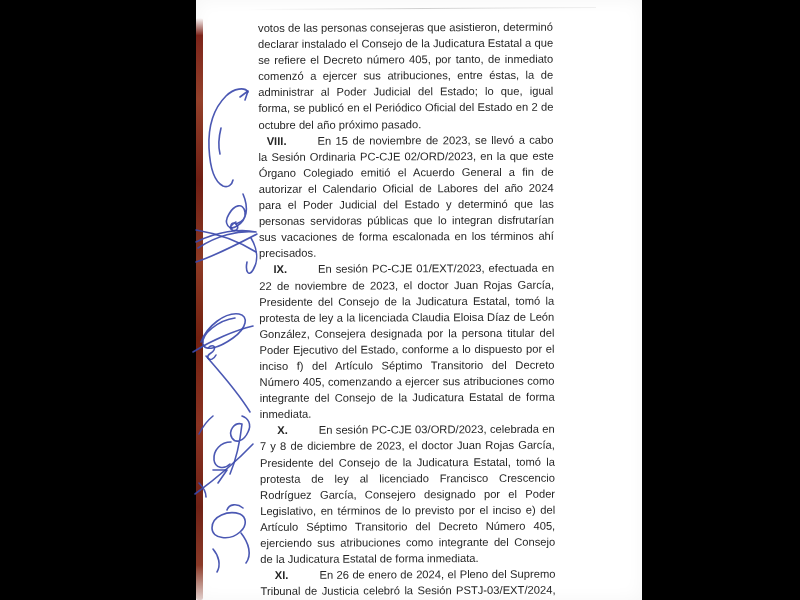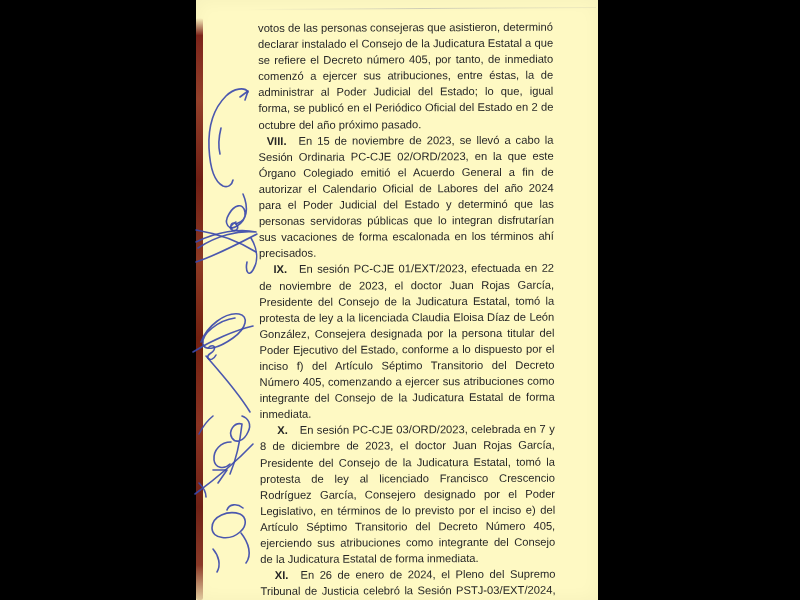--- a/index.html
+++ b/index.html
@@ -51,41 +51,41 @@
     line-height:16.1px;
     text-align:justify;
     transform:rotate(-0.25deg);
     transform-origin:top left;
   }
   .content p{margin:0;padding:0;}
   .num{
     display:inline-block;
     width:28px;
     text-align:right;
-    margin-right:12px;
+    margin-right:31px;
     font-weight:700;
   }
   .ink{
     position:absolute;
     left:0;top:0;
     width:800px;height:600px;
     pointer-events:none;
   }
   .ink path{
     fill:none;
     stroke-width:1.6;
     stroke-linecap:round;
     stroke-linejoin:round;
     opacity:.92;
   }
 </style>
 </head>
 <body style="background: rgb(0, 0, 0);">
 
-<div class="page" style="background: #fef9c3;">
+<div class="page" style="background: #ffffff; padding-left: 44px;">
   <div class="scan-top-line"></div>
   <div class="red-strip"></div>
   <div class="content" style="color: rgb(38, 38, 38);">
       <p>votos de las personas consejeras que asistieron, determinó declarar instalado el Consejo de la Judicatura Estatal a que se refiere el Decreto número 405, por tanto, de inmediato comenzó a ejercer sus atribuciones, entre éstas, la de administrar al Poder Judicial del Estado; lo que, igual forma, se publicó en el Periódico Oficial del Estado en 2 de octubre del año próximo pasado.</p>
       <p><span class="num">VIII.</span>En 15 de noviembre de 2023, se llevó a cabo la Sesión Ordinaria PC-CJE 02/ORD/2023, en la que este Órgano Colegiado emitió el Acuerdo General a fin de autorizar el Calendario Oficial de Labores del año 2024 para el Poder Judicial del Estado y determinó que las personas servidoras públicas que lo integran disfrutarían sus vacaciones de forma escalonada en los términos ahí precisados.</p>
       <p><span class="num">IX.</span>En sesión PC-CJE 01/EXT/2023, efectuada en 22 de noviembre de 2023, el doctor Juan Rojas García, Presidente del Consejo de la Judicatura Estatal, tomó la protesta de ley a la licenciada Claudia Eloisa Díaz de León González, Consejera designada por la persona titular del Poder Ejecutivo del Estado, conforme a lo dispuesto por el inciso f) del Artículo Séptimo Transitorio del Decreto Número 405, comenzando a ejercer sus atribuciones como integrante del Consejo de la Judicatura Estatal de forma inmediata.</p>
       <p><span class="num">X.</span>En sesión PC-CJE 03/ORD/2023, celebrada en 7 y 8 de diciembre de 2023, el doctor Juan Rojas García, Presidente del Consejo de la Judicatura Estatal, tomó la protesta de ley al licenciado Francisco Crescencio Rodríguez García, Consejero designado por el Poder Legislativo, en términos de lo previsto por el inciso e) del Artículo Séptimo Transitorio del Decreto Número 405, ejerciendo sus atribuciones como integrante del Consejo de la Judicatura Estatal de forma inmediata.</p>
       <p><span class="num">XI.</span>En 26 de enero de 2024, el Pleno del Supremo Tribunal de Justicia celebró la Sesión PSTJ-03/EXT/2024, a fin de dar cumplimiento a la suspensión provisional concedida en el juicio de amparo 18/2024-VII del Juzgado Segundo de Distrito en el Estado, en la que determinó, entre otras cosas, suspender los efectos y consecuencias del acuerdo general tomado en sesión PSTJ-01/EXT/2024 de 5 de enero del año en curso, así como el diverso aclaratorio tomado en sesión PSTJ-02/EXT/2024, de 8 de enero del mismo año, únicamente respecto de Enrique Franco Muñoz, Alfonso Román Quiroz y Rigoberto Alonso Delgado, </p>
     </div>
 </div>

